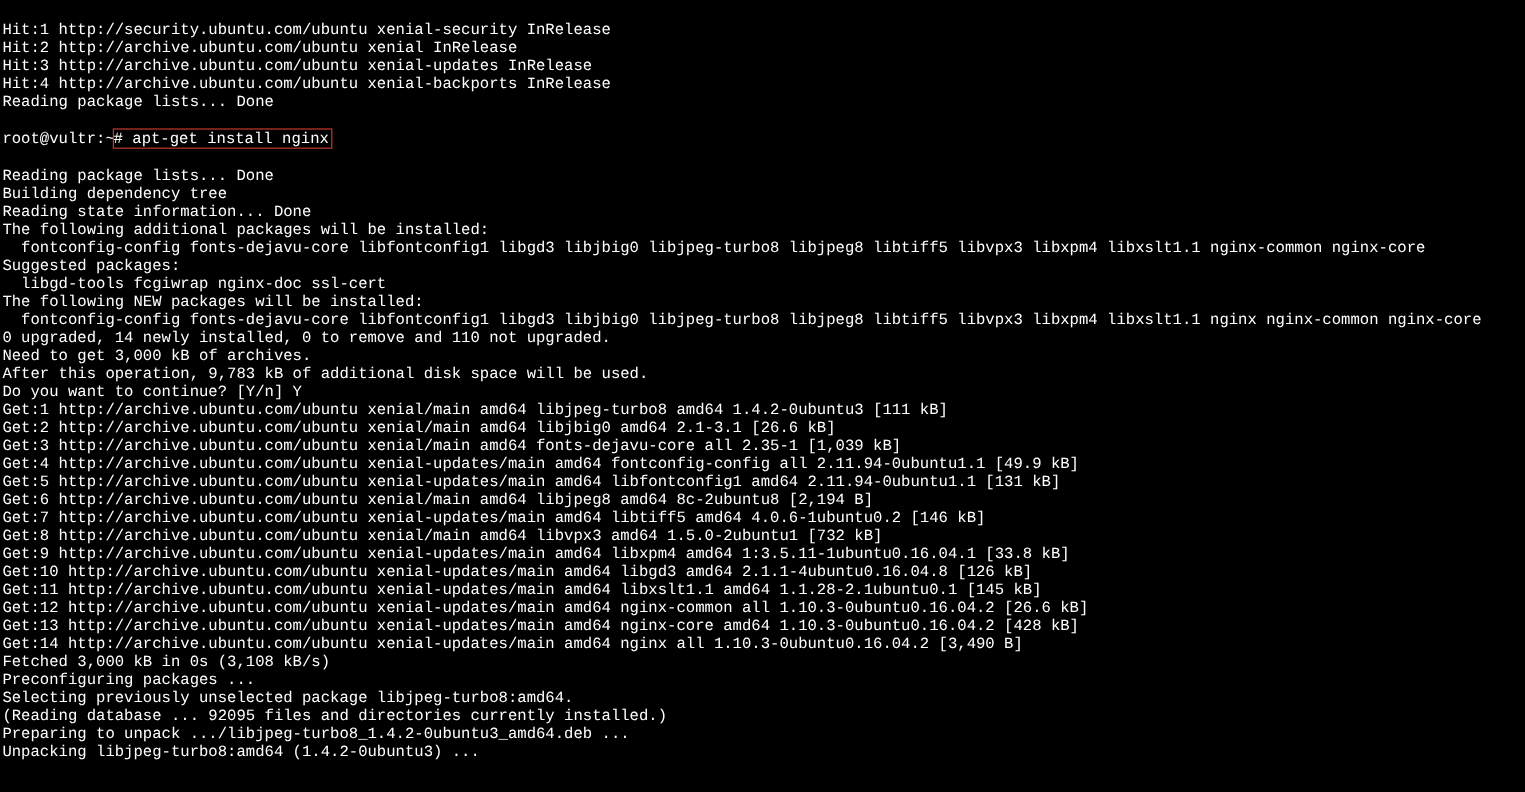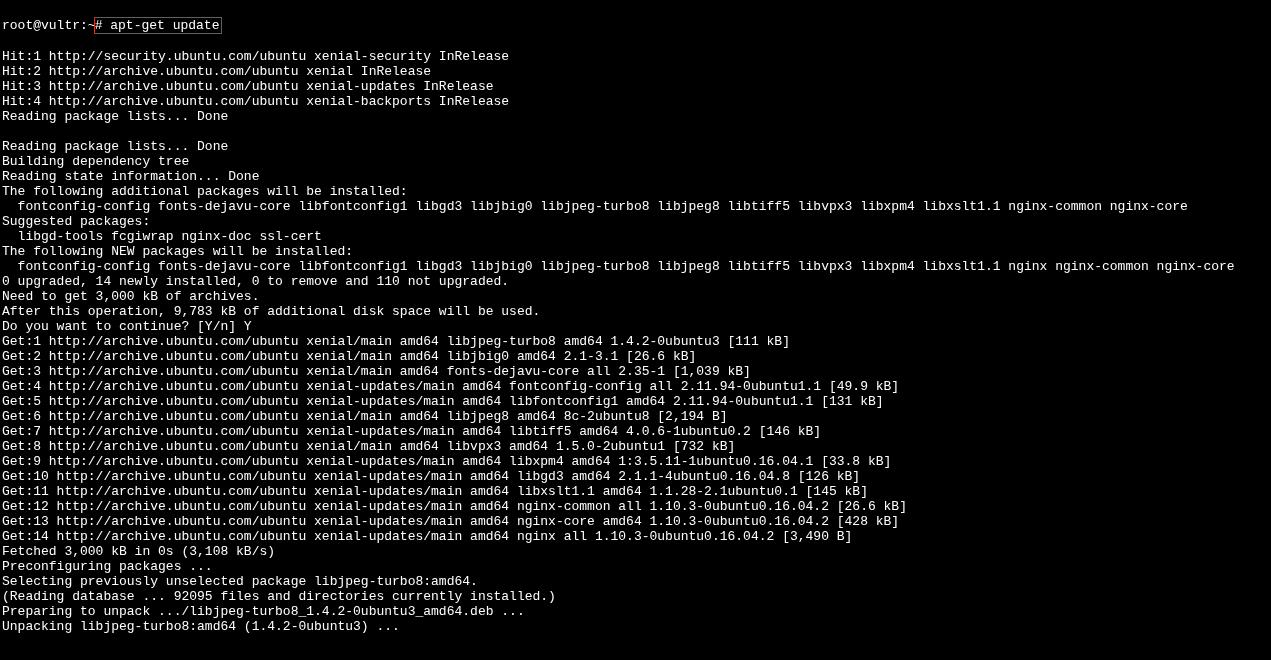--- a/index.html
+++ b/index.html
@@ -32,16 +32,16 @@
     
   }
   .line {
     display: block;
   }
 </style>
 </head>
 <body>
 
 <div class="terminal">
-<span class="line"><span>root@vultr:~</span><span class="highlight-box highlight-1"><span># apt-get update</span></span></span>
 <div id="block1"><span class="line">Hit:1 http://security.ubuntu.com/ubuntu xenial-security InRelease</span><span class="line">Hit:2 http://archive.ubuntu.com/ubuntu xenial InRelease</span><span class="line">Hit:3 http://archive.ubuntu.com/ubuntu xenial-updates InRelease</span><span class="line">Hit:4 http://archive.ubuntu.com/ubuntu xenial-backports InRelease</span><span class="line">Reading package lists... Done</span></div>
+<span class="line"><span>root@vultr:~</span><span class="highlight-box highlight-2"><span># apt-get install nginx</span></span></span>
 <div id="block2"><span class="line">Reading package lists... Done</span><span class="line">Building dependency tree</span><span class="line">Reading state information... Done</span><span class="line">The following additional packages will be installed:</span><span class="line">  fontconfig-config fonts-dejavu-core libfontconfig1 libgd3 libjbig0 libjpeg-turbo8 libjpeg8 libtiff5 libvpx3 libxpm4 libxslt1.1 nginx-common nginx-core</span><span class="line">Suggested packages:</span><span class="line">  libgd-tools fcgiwrap nginx-doc ssl-cert</span><span class="line">The following NEW packages will be installed:</span><span class="line">  fontconfig-config fonts-dejavu-core libfontconfig1 libgd3 libjbig0 libjpeg-turbo8 libjpeg8 libtiff5 libvpx3 libxpm4 libxslt1.1 nginx nginx-common nginx-core</span><span class="line">0 upgraded, 14 newly installed, 0 to remove and 110 not upgraded.</span><span class="line">Need to get 3,000 kB of archives.</span><span class="line">After this operation, 9,783 kB of additional disk space will be used.</span><span class="line">Do you want to continue? [Y/n] Y</span><span class="line">Get:1 http://archive.ubuntu.com/ubuntu xenial/main amd64 libjpeg-turbo8 amd64 1.4.2-0ubuntu3 [111 kB]</span><span class="line">Get:2 http://archive.ubuntu.com/ubuntu xenial/main amd64 libjbig0 amd64 2.1-3.1 [26.6 kB]</span><span class="line">Get:3 http://archive.ubuntu.com/ubuntu xenial/main amd64 fonts-dejavu-core all 2.35-1 [1,039 kB]</span><span class="line">Get:4 http://archive.ubuntu.com/ubuntu xenial-updates/main amd64 fontconfig-config all 2.11.94-0ubuntu1.1 [49.9 kB]</span><span class="line">Get:5 http://archive.ubuntu.com/ubuntu xenial-updates/main amd64 libfontconfig1 amd64 2.11.94-0ubuntu1.1 [131 kB]</span><span class="line">Get:6 http://archive.ubuntu.com/ubuntu xenial/main amd64 libjpeg8 amd64 8c-2ubuntu8 [2,194 B]</span><span class="line">Get:7 http://archive.ubuntu.com/ubuntu xenial-updates/main amd64 libtiff5 amd64 4.0.6-1ubuntu0.2 [146 kB]</span><span class="line">Get:8 http://archive.ubuntu.com/ubuntu xenial/main amd64 libvpx3 amd64 1.5.0-2ubuntu1 [732 kB]</span><span class="line">Get:9 http://archive.ubuntu.com/ubuntu xenial-updates/main amd64 libxpm4 amd64 1:3.5.11-1ubuntu0.16.04.1 [33.8 kB]</span><span class="line">Get:10 http://archive.ubuntu.com/ubuntu xenial-updates/main amd64 libgd3 amd64 2.1.1-4ubuntu0.16.04.8 [126 kB]</span><span class="line">Get:11 http://archive.ubuntu.com/ubuntu xenial-updates/main amd64 libxslt1.1 amd64 1.1.28-2.1ubuntu0.1 [145 kB]</span><span class="line">Get:12 http://archive.ubuntu.com/ubuntu xenial-updates/main amd64 nginx-common all 1.10.3-0ubuntu0.16.04.2 [26.6 kB]</span><span class="line">Get:13 http://archive.ubuntu.com/ubuntu xenial-updates/main amd64 nginx-core amd64 1.10.3-0ubuntu0.16.04.2 [428 kB]</span><span class="line">Get:14 http://archive.ubuntu.com/ubuntu xenial-updates/main amd64 nginx all 1.10.3-0ubuntu0.16.04.2 [3,490 B]</span><span class="line">Fetched 3,000 kB in 0s (3,108 kB/s)</span><span class="line">Preconfiguring packages ...</span><span class="line">Selecting previously unselected package libjpeg-turbo8:amd64.</span><span class="line">(Reading database ... 92095 files and directories currently installed.)</span><span class="line">Preparing to unpack .../libjpeg-turbo8_1.4.2-0ubuntu3_amd64.deb ...</span><span class="line">Unpacking libjpeg-turbo8:amd64 (1.4.2-0ubuntu3) ...</span></div>
 </div>
 
 </body></html>

